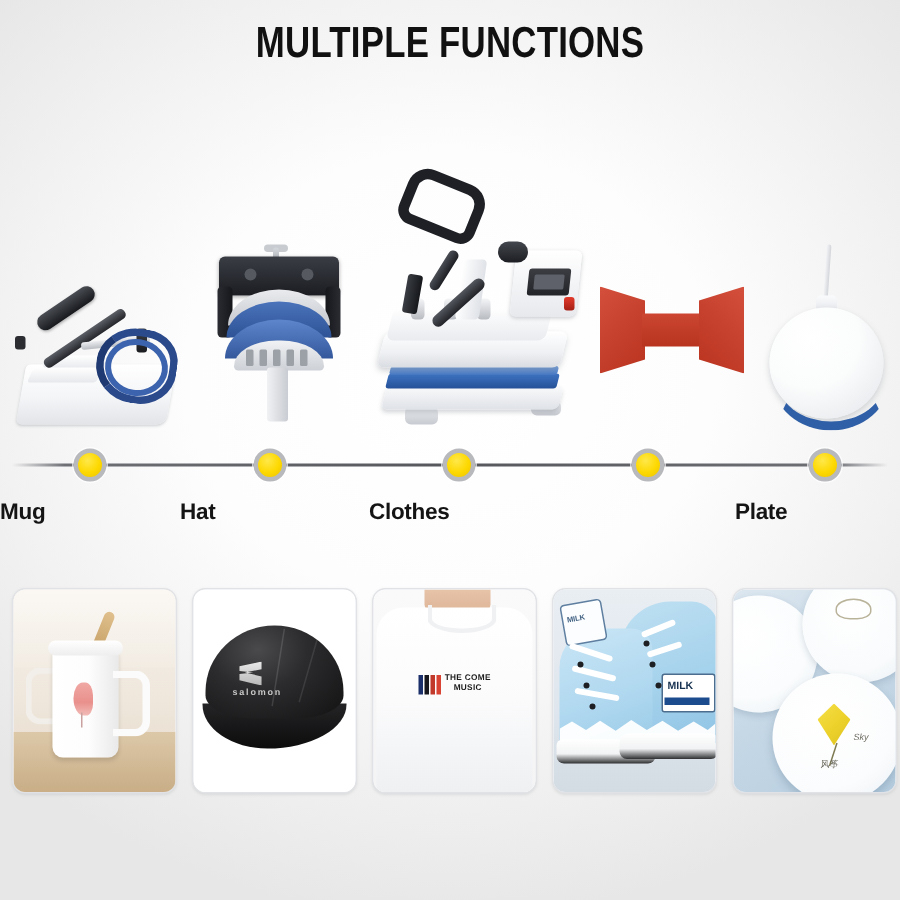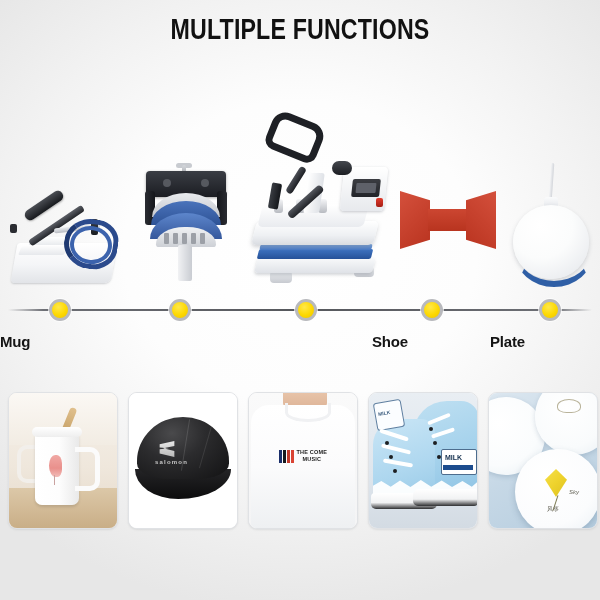--- a/index.html
+++ b/index.html
@@ -386,29 +386,30 @@
   <div class="timeline">
     <div class="tl-line"></div>
 
     <div class="tl-node" style="left:0px">
       <div class="tl-dot"></div>
       <div class="tl-label">Mug</div>
     </div>
 
     <div class="tl-node" style="left:120px">
       <div class="tl-dot"></div>
+      <div class="tl-label">Hat</div>
     </div>
 
     <div class="tl-node" style="left:246px">
       <div class="tl-dot"></div>
+      <div class="tl-label">Clothes</div>
     </div>
 
     <div class="tl-node" style="left:372px">
       <div class="tl-dot"></div>
-      <div class="tl-label">Shoe</div>
     </div>
 
     <div class="tl-node" style="left:490px">
       <div class="tl-dot"></div>
       <div class="tl-label">Plate</div>
     </div>
   </div>
 
   <div class="strip">
 

